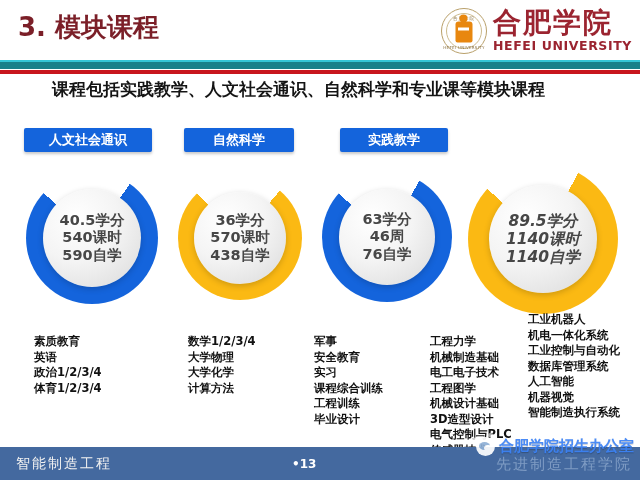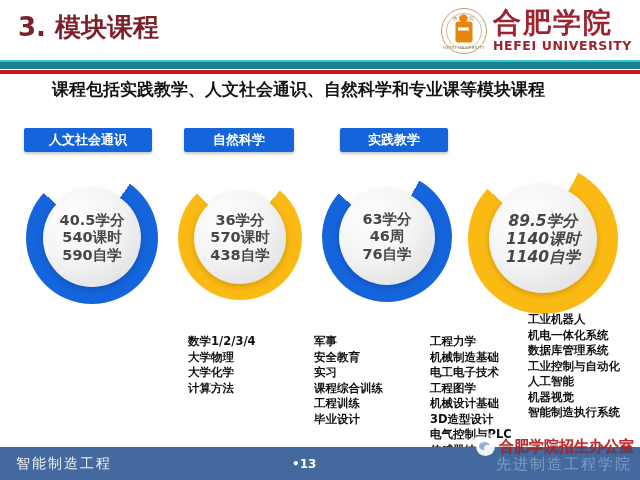--- a/index.html
+++ b/index.html
@@ -115,21 +115,21 @@
   }
   
   .wm{position:absolute;right:6px;top:437px;display:flex;align-items:center;gap:4px;
       opacity:.92;}
   .wm-badge{width:19px;height:19px;border-radius:50%;background:#ffffff;position:relative;
       display:flex;align-items:center;justify-content:center;}
   .wm-badge .b1{position:absolute;left:3px;top:5px;width:11px;height:8px;border-radius:50%;
       background:#8fb0d6;}
   .wm-badge .b2{position:absolute;left:8px;top:8px;width:8px;height:6px;border-radius:50%;
       background:#ffffff;}
-  .wm-text{font-size:15px;font-weight:bold;color:#b91c1c;white-space:nowrap;
+  .wm-text{font-size:15px;font-weight:bold;color:#3b82f6;white-space:nowrap;
       text-shadow:0 1px 1px rgba(0,0,0,.25);}
   .wm-dots{position:absolute;right:120px;top:432px;width:56px;height:16px;
       background:radial-gradient(circle at 20% 50%,rgba(255,255,255,.75) 0 2px,rgba(0,0,0,0) 3px),
                  radial-gradient(circle at 48% 20%,rgba(255,255,255,.6) 0 2px,rgba(0,0,0,0) 3px),
                  radial-gradient(circle at 72% 65%,rgba(255,255,255,.6) 0 2px,rgba(0,0,0,0) 3px);}
 </style>
 </head>
 <body>
 
 <div class="slide">
@@ -185,20 +185,28 @@
   </div>
 
   <div class="donut d3">
     <div class="inner">
       <span>89.5学分</span>
       <span>1140课时</span>
       <span>1140自学</span>
     </div>
   </div>
 
+  <div class="list l0">
+    <ul>
+      <li>素质教育</li>
+      <li>英语</li>
+      <li>政治1/2/3/4</li>
+      <li>体育1/2/3/4</li>
+    </ul>
+  </div>
 
   <div class="list l1">
     <ul>
       <li>数学1/2/3/4</li>
       <li>大学物理</li>
       <li>大学化学</li>
       <li>计算方法</li>
     </ul>
   </div>
 
@@ -223,22 +231,22 @@
       <li>3D造型设计</li>
       <li>电气控制与PLC</li>
       <li>传感器技术</li>
     </ul>
   </div>
 
   <div class="list l4">
     <ul>
       <li>工业机器人</li>
       <li>机电一体化系统</li>
+      <li>工业控制与自动化</li>
       <li>数据库管理系统</li>
-      <li>工业控制与自动化</li>
       <li>人工智能</li>
       <li>机器视觉</li>
       <li>智能制造执行系统</li>
     </ul>
   </div>
 
   <div class="footer"></div>
   <div class="foot-left">智能制造工程</div>
   <div class="foot-page">•13</div>
   <div class="foot-ghost">先进制造工程学院</div>

